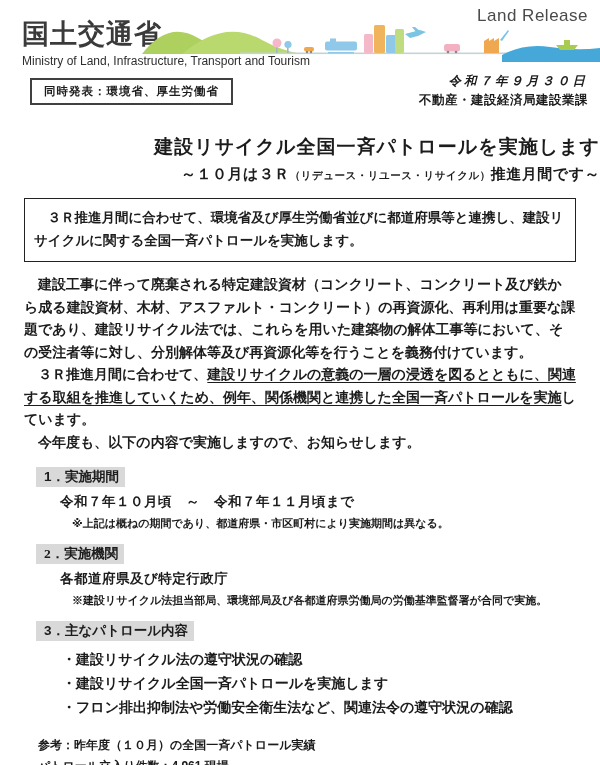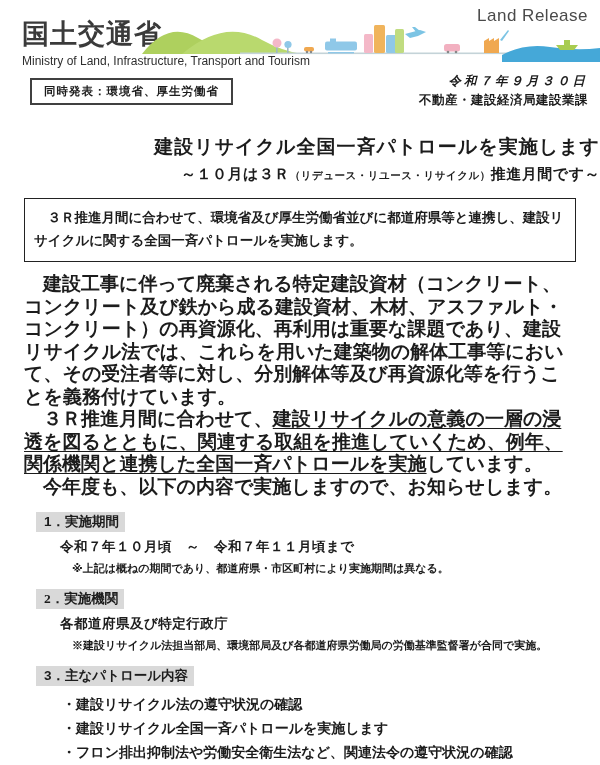--- a/index.html
+++ b/index.html
@@ -29,21 +29,21 @@
   
   .title-wrap { margin-top:14px; text-align:right; line-height:26px; }
   .title-main { font-size:19px; letter-spacing:1px; }
   .title-sub { font-size:15px; letter-spacing:0.5px; margin-top:1px; }
   .title-sub .paren { font-size:10.5px; }
 
   
   .summary-box { margin:10px 24px 0 24px; border:1.5px solid #222; padding:7px 9px 9px 9px; font-size:13.5px; line-height:23px; }
 
   
-  .body-text { margin:11px 24px 0 24px; font-size:19px; line-height:22.5px; }
+  .body-text { margin:11px 24px 0 24px; font-size:14px; line-height:22.5px; }
   .body-text p { margin:0; }
   .u { text-decoration:underline; text-underline-offset:3px; text-decoration-thickness:1px; }
 
   
   .section { margin:0 24px 0 36px; }
   .sec1 { margin-top:14px; } .sec2 { margin-top:13px;font-family:Liberation Serif, serif; } .sec3 { margin-top:13px; }
   .sec-heading { font-size:13.5px; }
   .sec-heading .hl { background:#d9d9d9; padding:1px 6px 1px 8px; display:inline-block; }
   .sec-body { margin:6px 0 0 24px; font-size:13.5px; letter-spacing:0.5px; }
   .sec-note { margin:5px 0 0 36px; font-size:11px; }

